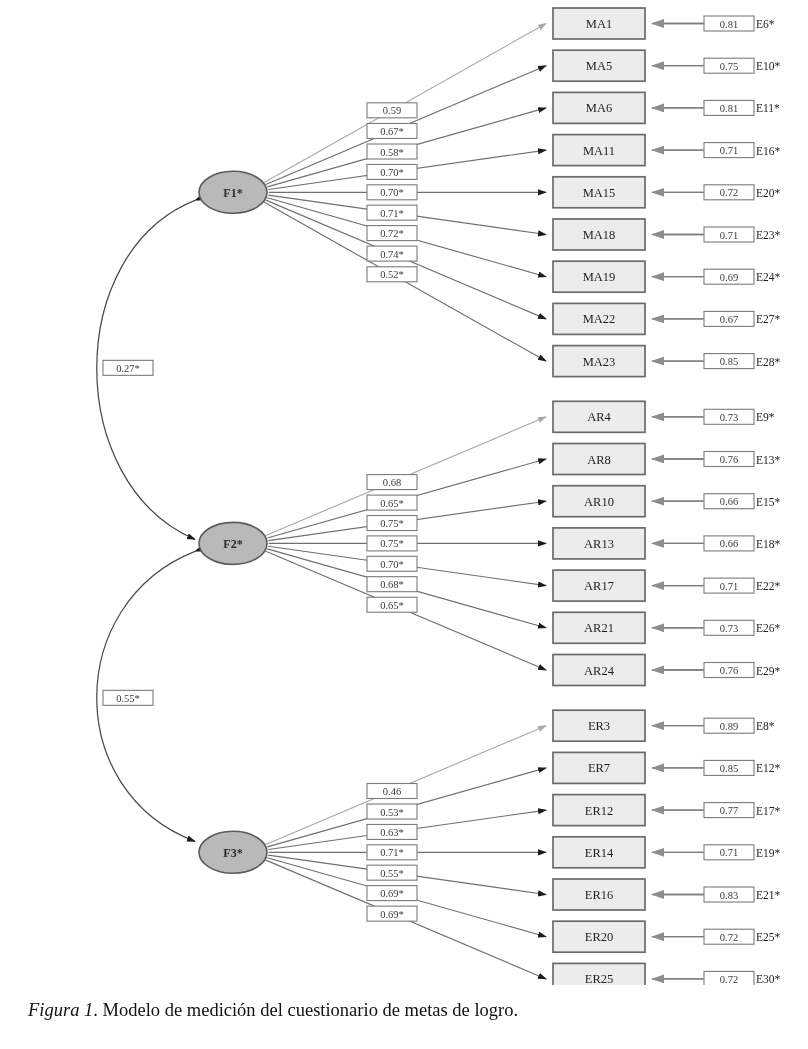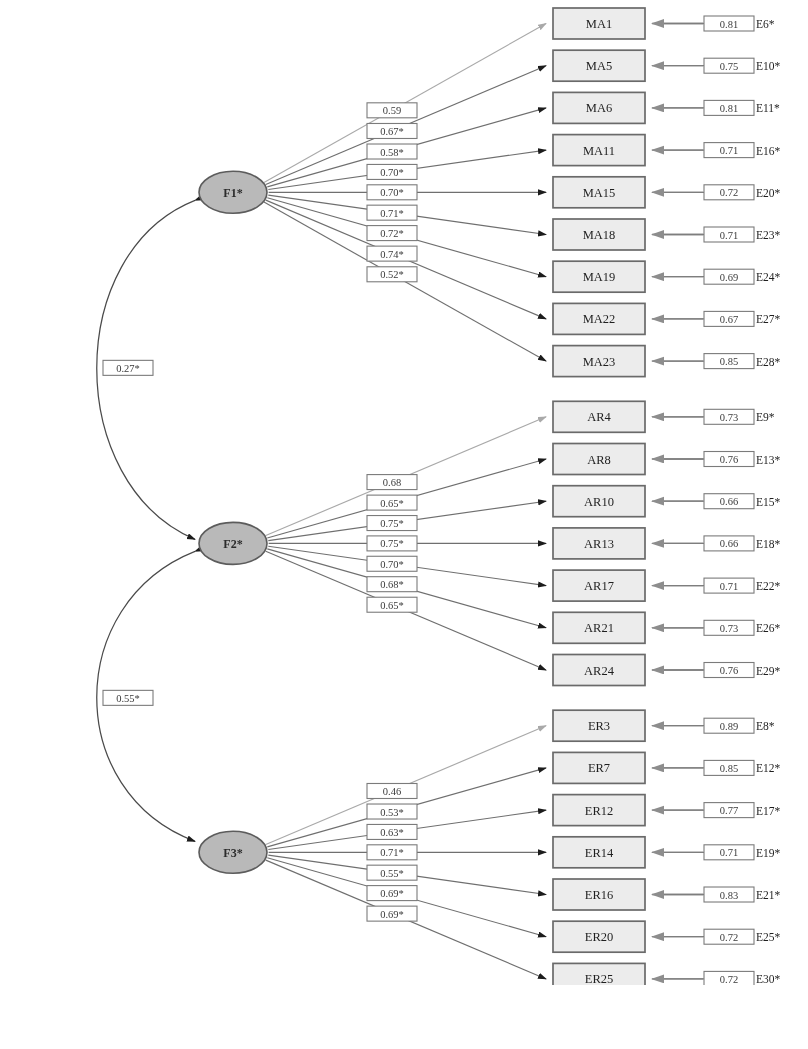--- a/index.html
+++ b/index.html
@@ -368,14 +368,17 @@
         <text x="392" y="852.8080000000001" class="value-label">0.71*</text>
         <rect x="367" y="865.1697548306615" width="50" height="15" class="value-box"></rect>
         <text x="392" y="873.1697548306615" class="value-label">0.55*</text>
         <rect x="367" y="885.5956267270547" width="50" height="15" class="value-box"></rect>
         <text x="392" y="893.5956267270547" class="value-label">0.69*</text>
         <rect x="367" y="906.1305802145455" width="50" height="15" class="value-box"></rect>
         <text x="392" y="914.1305802145455" class="value-label">0.69*</text>
       </g>
   </svg>
 
+  <div class="caption">
+    <span class="fig-no">Figura 1</span><span>. Modelo de medición del cuestionario de metas de logro.</span>
+  </div>
 
 </div>
 
 </body></html>

